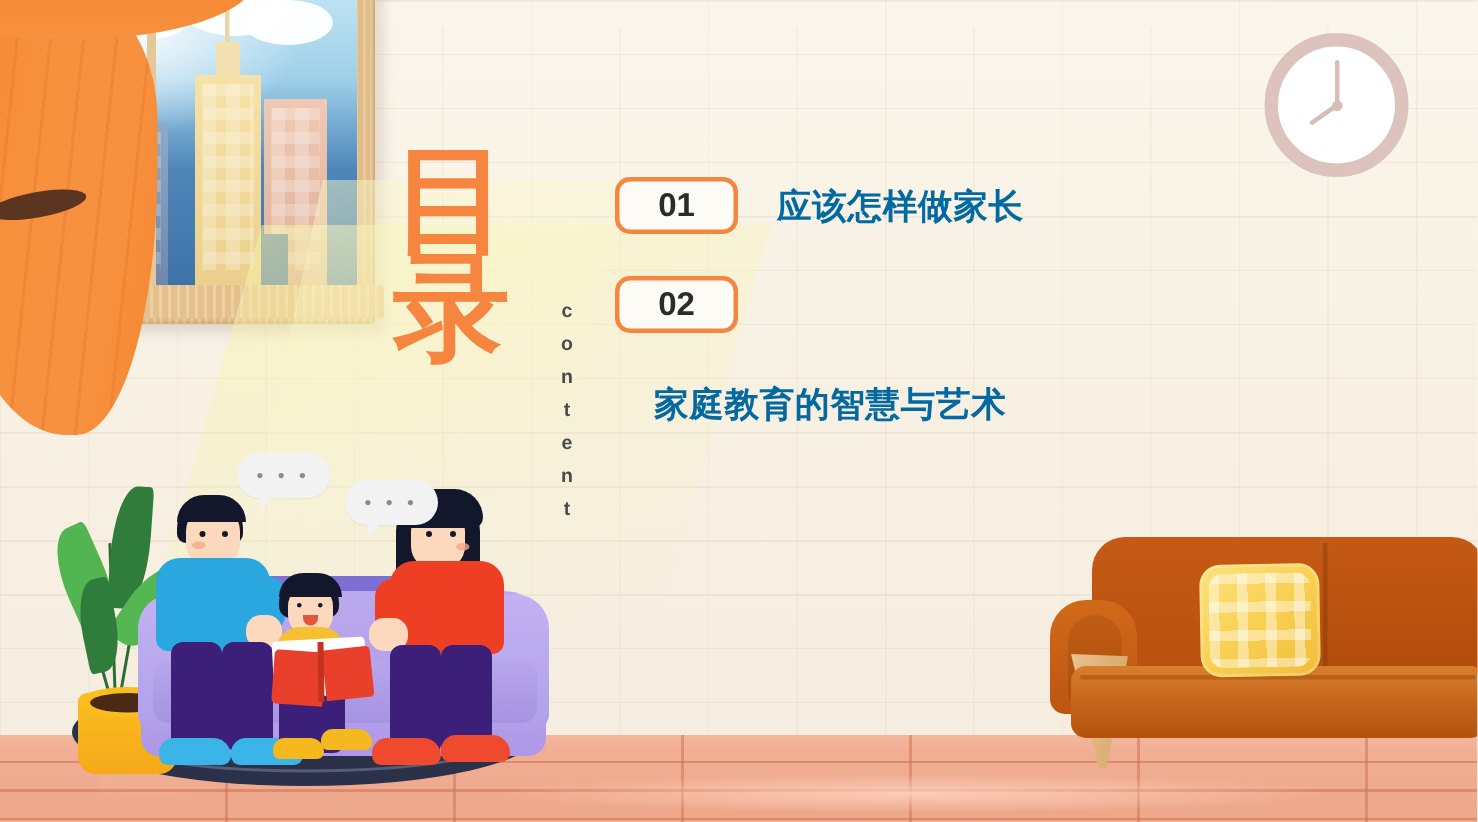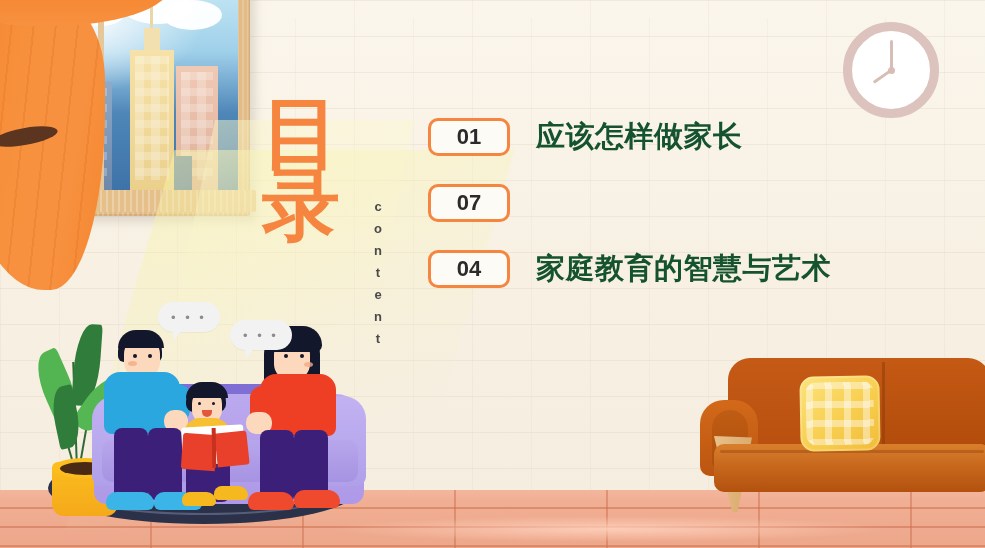--- a/index.html
+++ b/index.html
@@ -161,26 +161,26 @@
   
   .title-cn{position:absolute;left:262px;top:98px;width:96px;
     color:#F5853F;font-weight:700;font-size:78px;line-height:.92;
     letter-spacing:0;font-family:"Liberation Sans","DejaVu Sans",sans-serif;}
   .title-cn span{display:block;}
   .title-en{position:absolute;left:366px;top:196px;width:24px;
     color:#4A4A4A;font-size:13px;font-weight:700;letter-spacing:0;
     line-height:22px;text-align:center;}
   .title-en span{display:block;}
 
-  .toc{position:absolute;left:428px;top:104px;width:500px;}
+  .toc{position:absolute;left:410px;top:104px;width:500px;}
   .toc-row{position:relative;height:66px;display:flex;align-items:center;}
   .num-box{width:82px;height:38px;border:3px solid #F5853F;border-radius:10px;
     background:#FDFBF6;display:flex;align-items:center;justify-content:center;
     color:#2B2B2B;font-size:22px;font-weight:700;flex:none;box-sizing:border-box;}
-  .toc-label{margin-left:26px;color:#14532d;font-size:29px;font-weight:700;
+  .toc-label{margin-left:26px;color:#0369a1;font-size:23px;font-weight:700;
     letter-spacing:.5px;white-space:nowrap;}
 </style>
 </head>
 <body>
 
 <div id="slide">
 
   <div class="wall">
     <div class="wall-bricks"></div>
     <div class="wall-bricks2"></div>
@@ -342,21 +342,20 @@
       <span>n</span>
       <span>t</span>
     </div>
 
   <div class="toc" id="toc">
       <div class="toc-row">
         <div class="num-box">01</div>
         <div class="toc-label">应该怎样做家长</div>
       </div>
       <div class="toc-row">
-        <div class="num-box">07</div>
+        <div class="num-box">02</div>
       </div>
       <div class="toc-row">
-        <div class="num-box">04</div>
         <div class="toc-label">家庭教育的智慧与艺术</div>
       </div>
     </div>
 
 </div>
 
 </body></html>

